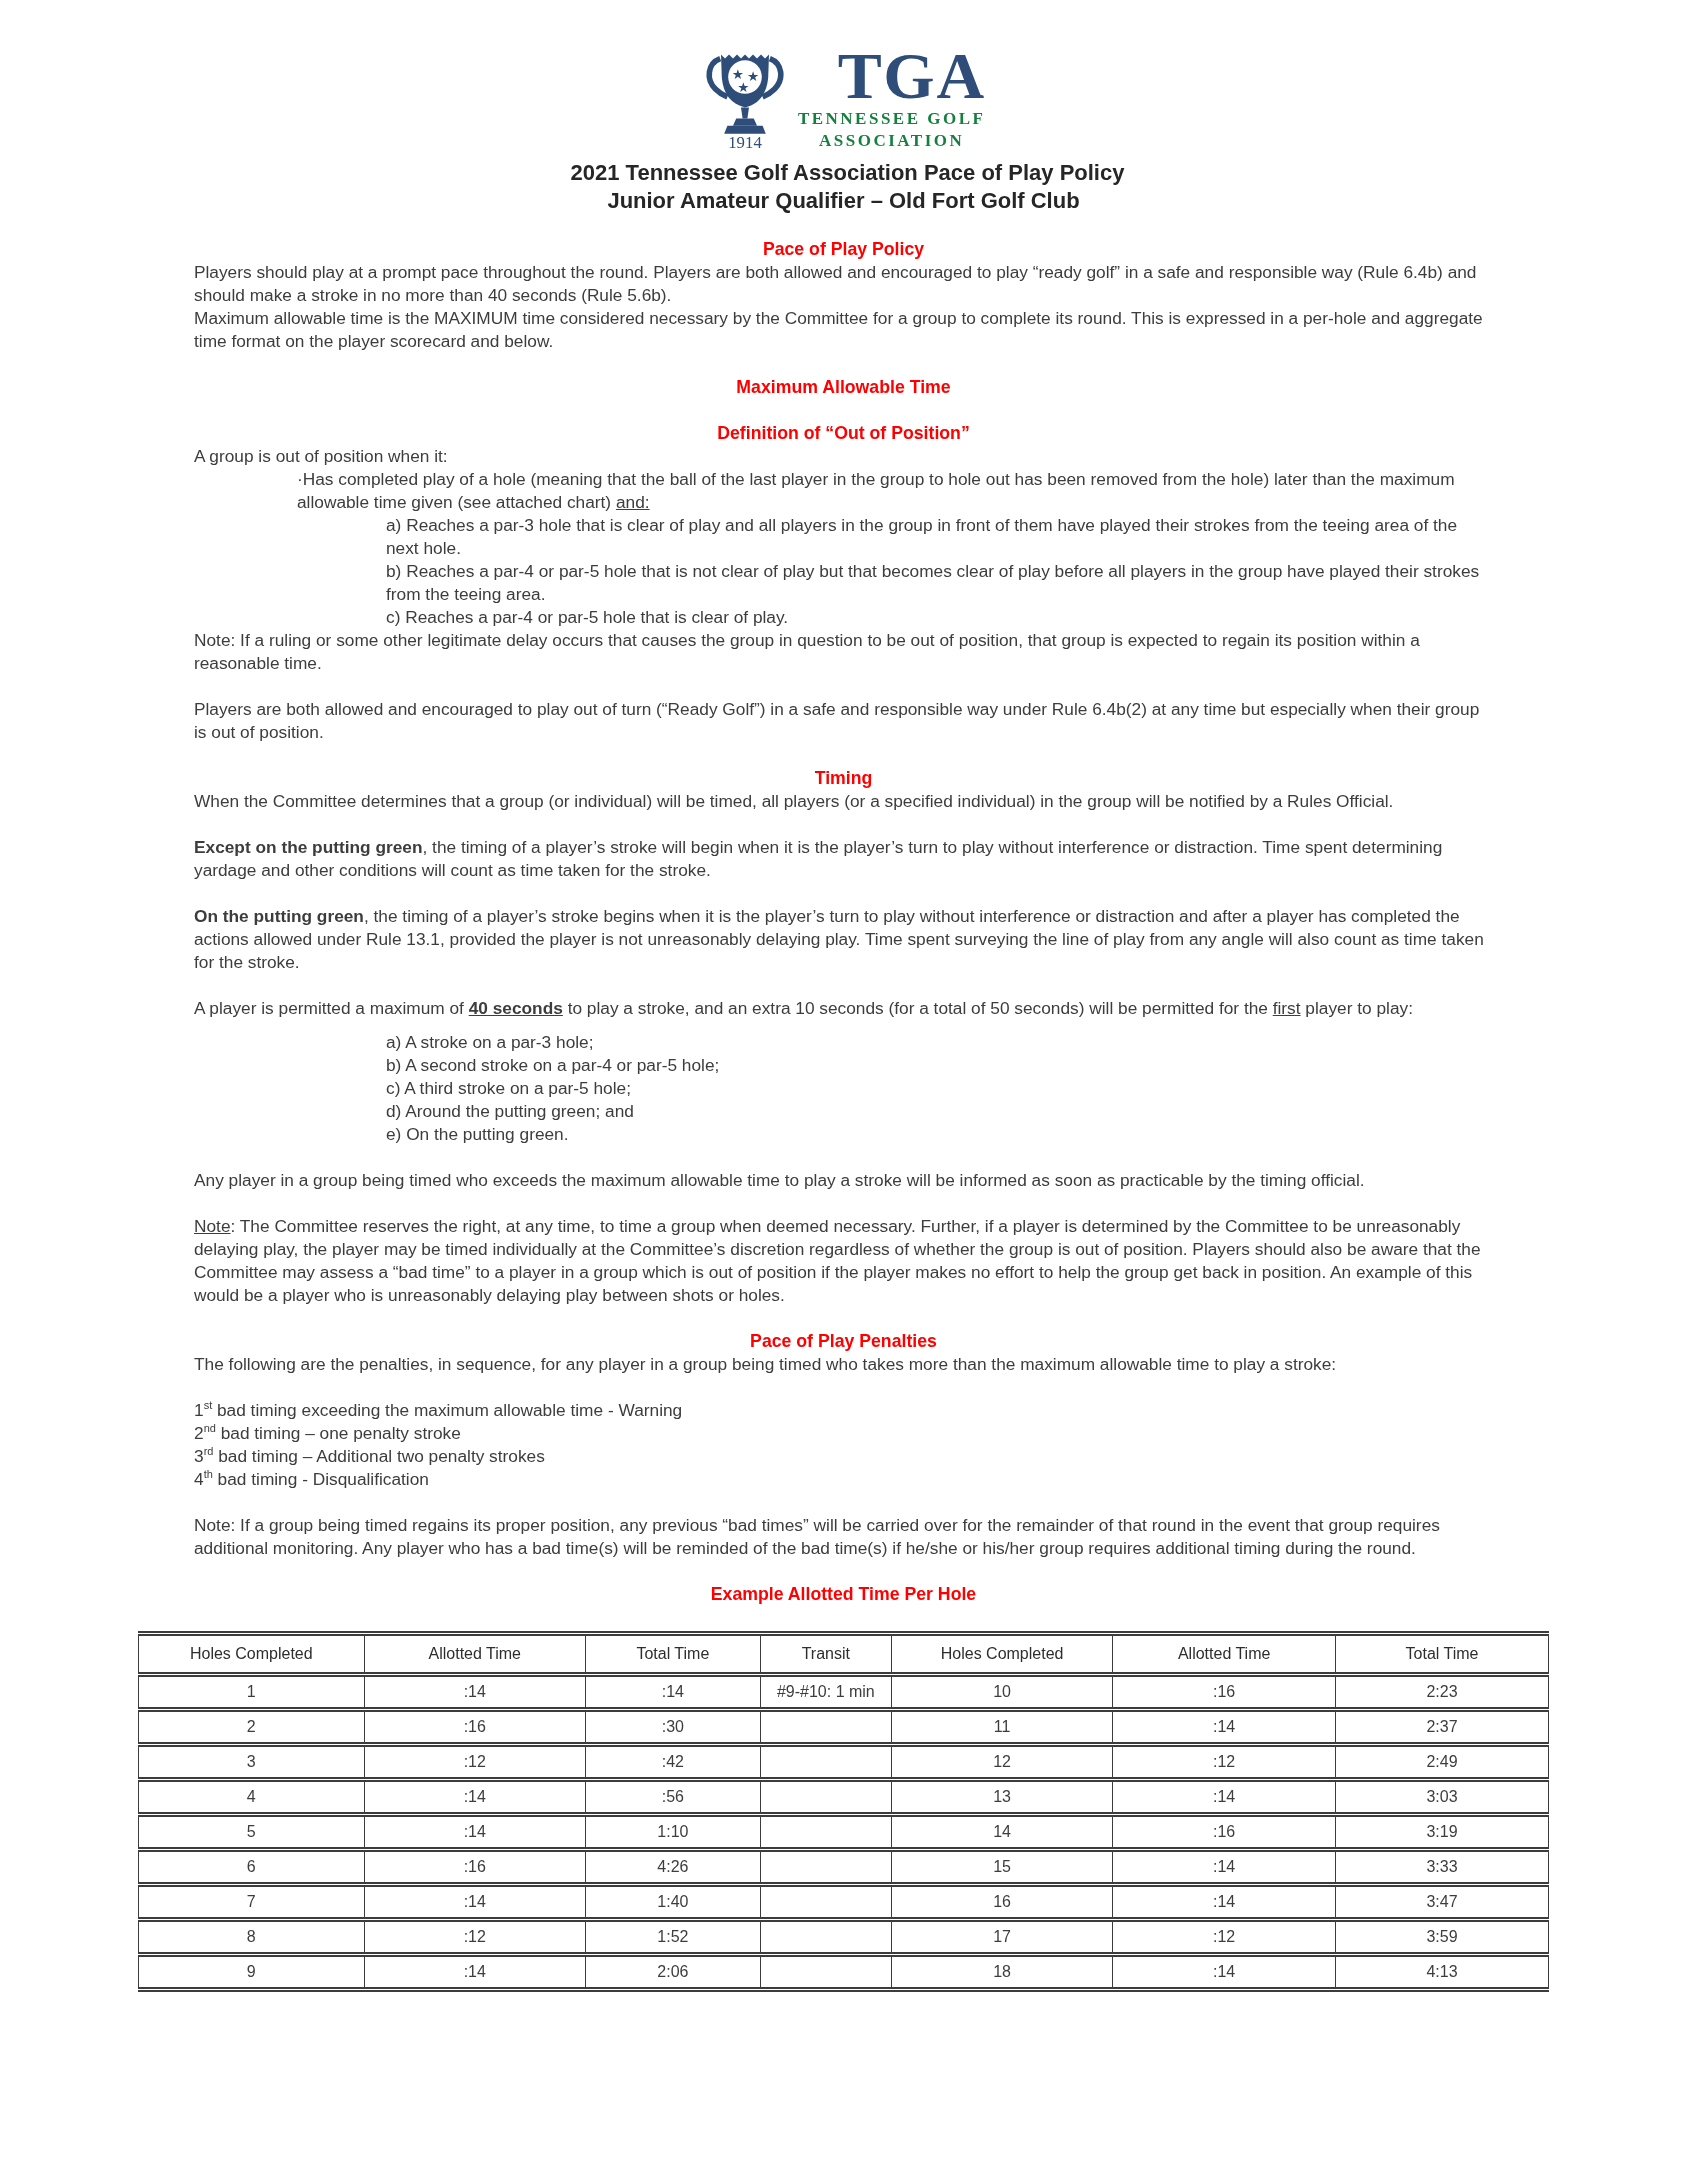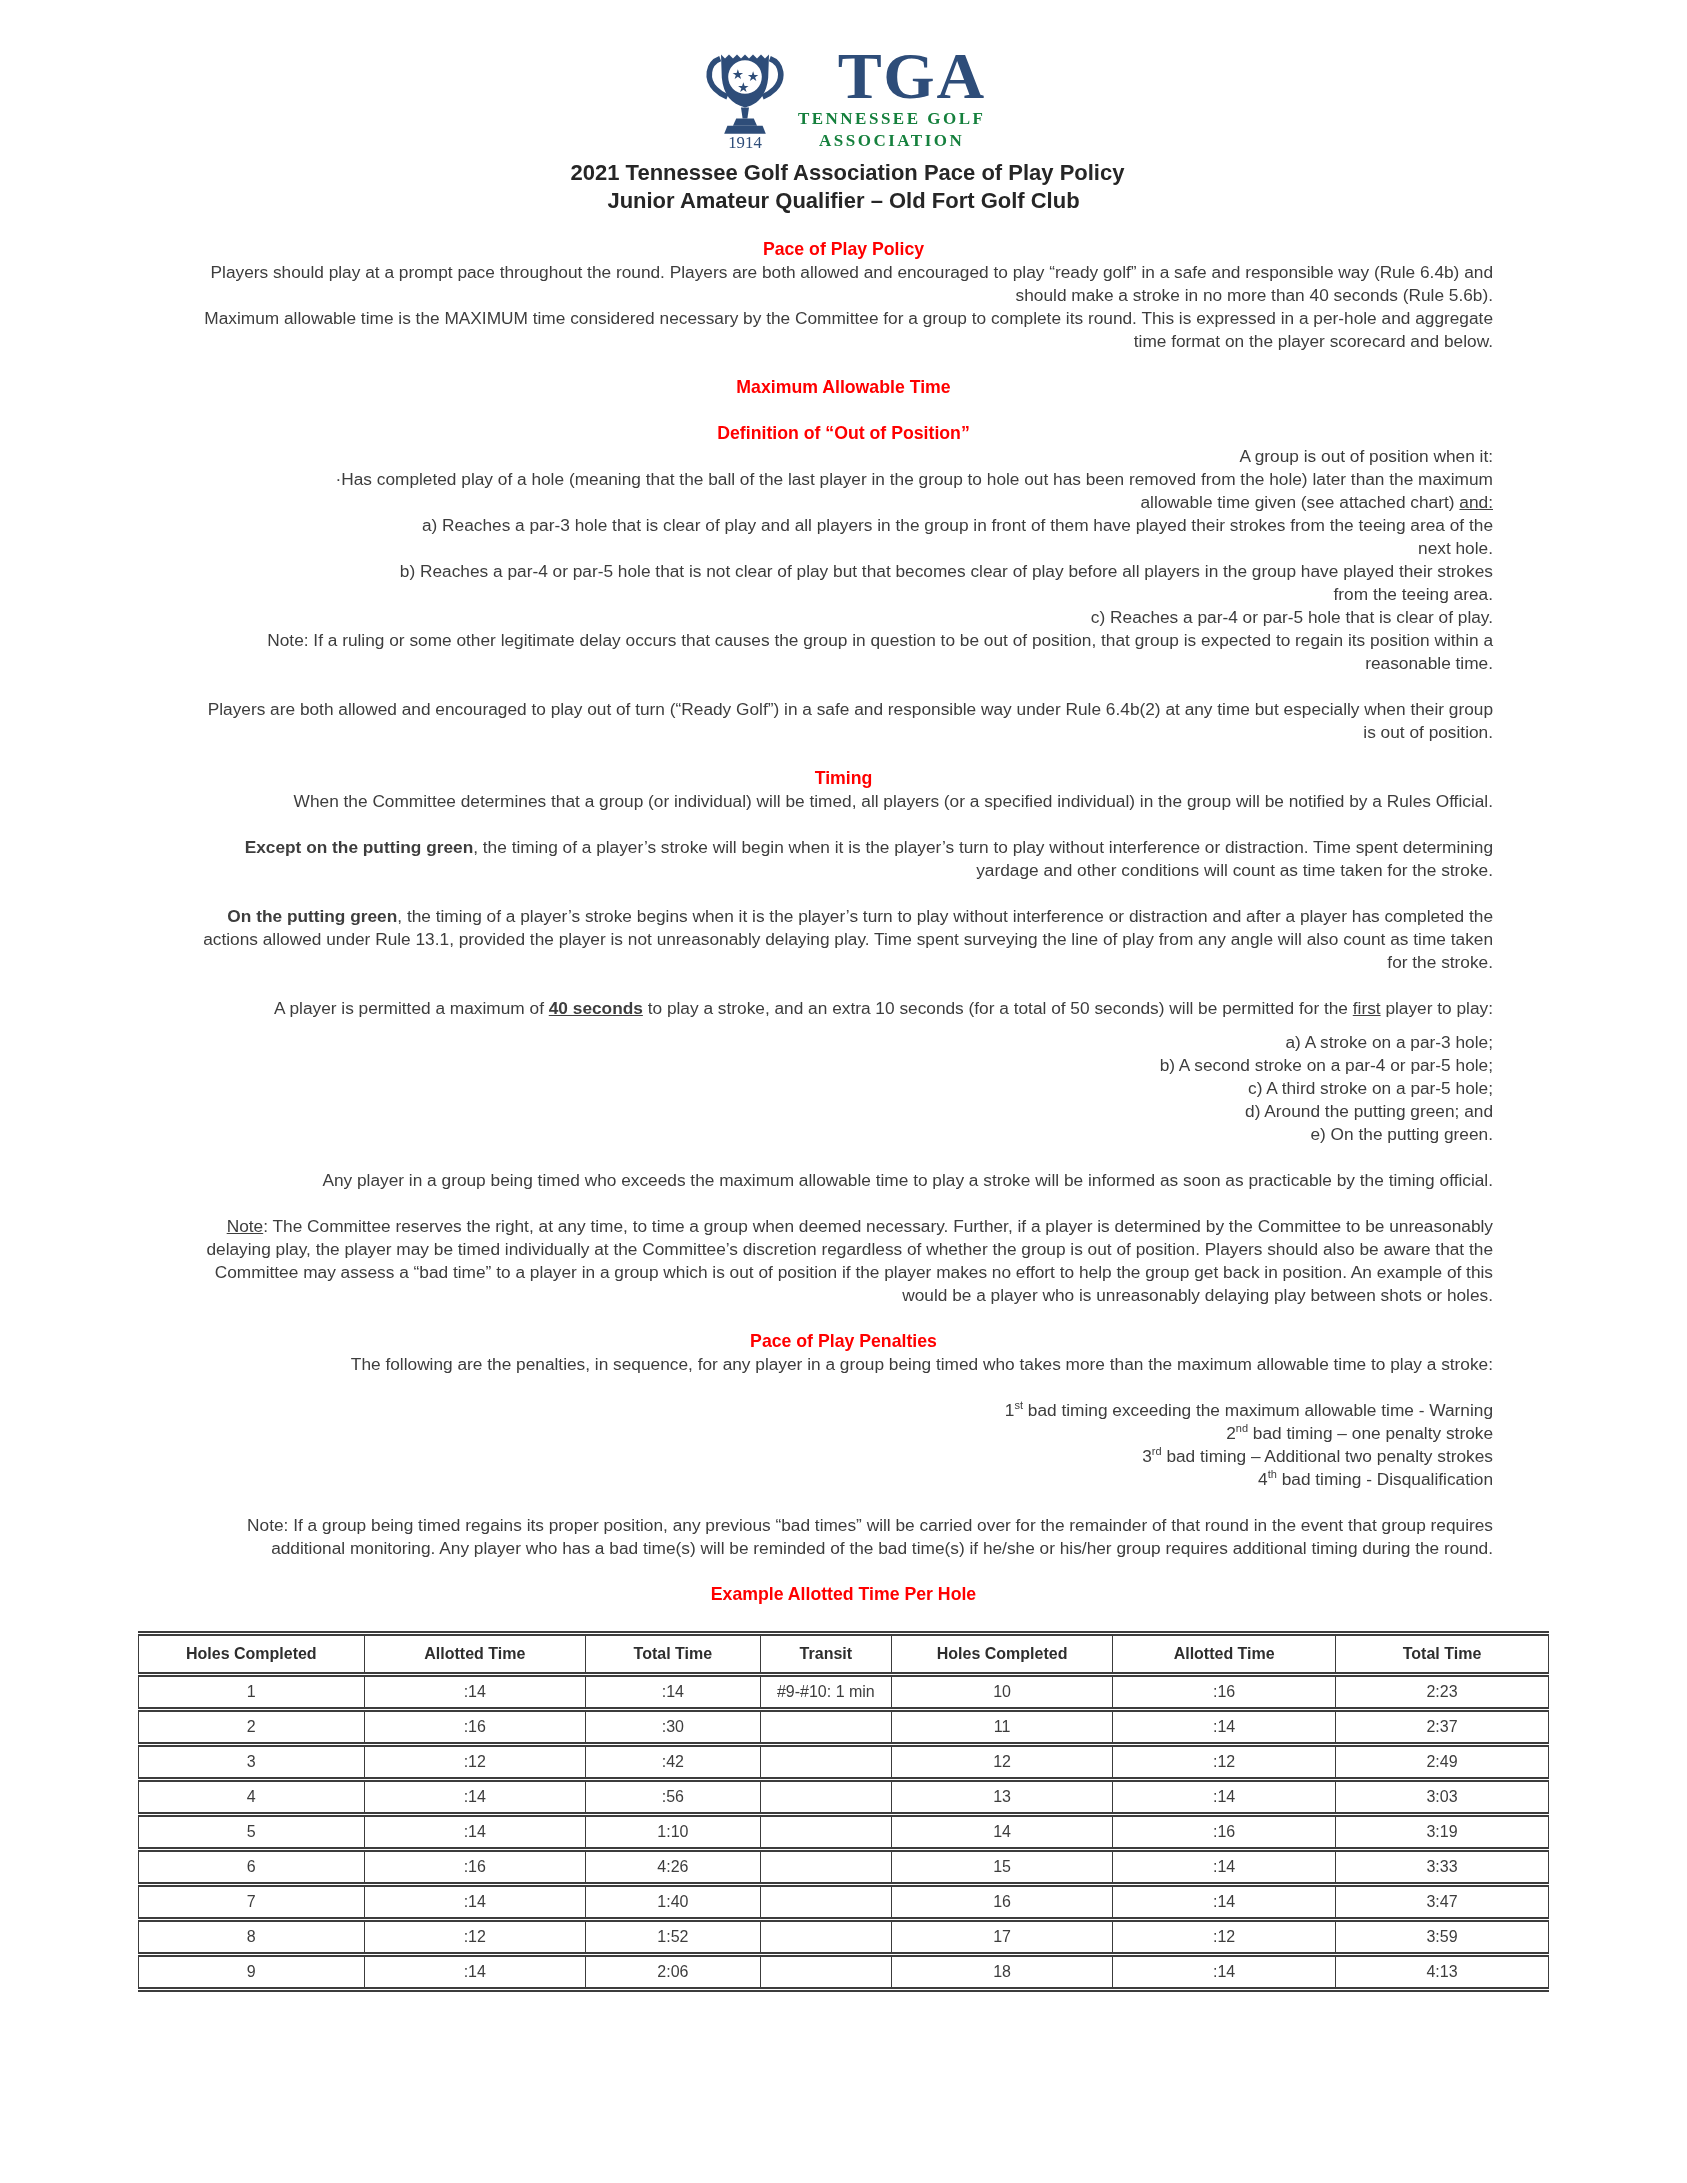--- a/index.html
+++ b/index.html
@@ -19,21 +19,21 @@
   .logo-org {
     font-family: "Liberation Serif", serif; font-size: 17px; line-height: 20px;
     color: #15803d; letter-spacing: 2.5px; font-weight: 600; margin-top: 1.7px;
   }
   .doc-title, .doc-subtitle {
     font-size: 22px; line-height: 28px; font-weight: bold; color: #262626; margin: 0;
   }
   .doc-title { margin-top: 6.7px; padding-left: 8px; }
   
   .doc-text { padding: 0 194px; margin-top: 23px; text-align: left; }
-  .block { font-size: 17.3px; line-height: 23px; margin-top: 23px; text-align: right; }
+  .block { font-size: 17.3px; line-height: 23px; margin-top: 23px; }
   .tight { margin-top: 0 !important; }
   .gap-sm { margin-top: 11.8px !important; }
   .heading { color: #ff0000; font-weight: bold; text-align: center; font-size: 17.7px; }
   .heading span { }
   .indent-1 { padding-left: 103px; }
   .indent-2 { padding-left: 192px; }
   .b { font-weight: bold; }
   .u { text-decoration: underline; }
   sup { font-size: 11px; line-height: 0; }
   
@@ -42,21 +42,21 @@
     width: 100%; border-collapse: collapse; table-layout: fixed;
     border-left: 1.7px solid #3c3c3c; border-right: 1.7px solid #3c3c3c;
     border-top: 5px double #3c3c3c; border-bottom: 5px double #3c3c3c;
   }
   thead tr { border-bottom: 5px double #3c3c3c; }
   tbody tr + tr { border-top: 5px double #3c3c3c; }
   th, td {
     border-left: 1.7px solid #3c3c3c; border-right: 1.7px solid #3c3c3c;
     text-align: center; vertical-align: middle; overflow: hidden; white-space: nowrap;
   }
-  th { font-size: 16px; font-weight: bold; color: #2e2e2e; height: 34px; }
+  th { font-size: 16px; font-weight: normal; color: #2e2e2e; height: 34px; }
   td { font-size: 16px; color: #3d3d3d; height: 28px; }
 </style>
 </head>
 <body>
 
 <div class="page">
 
   <header class="doc-header">
     <div class="logo-row">
       <svg width="88" height="110" viewBox="0 0 110 132" aria-hidden="true">

